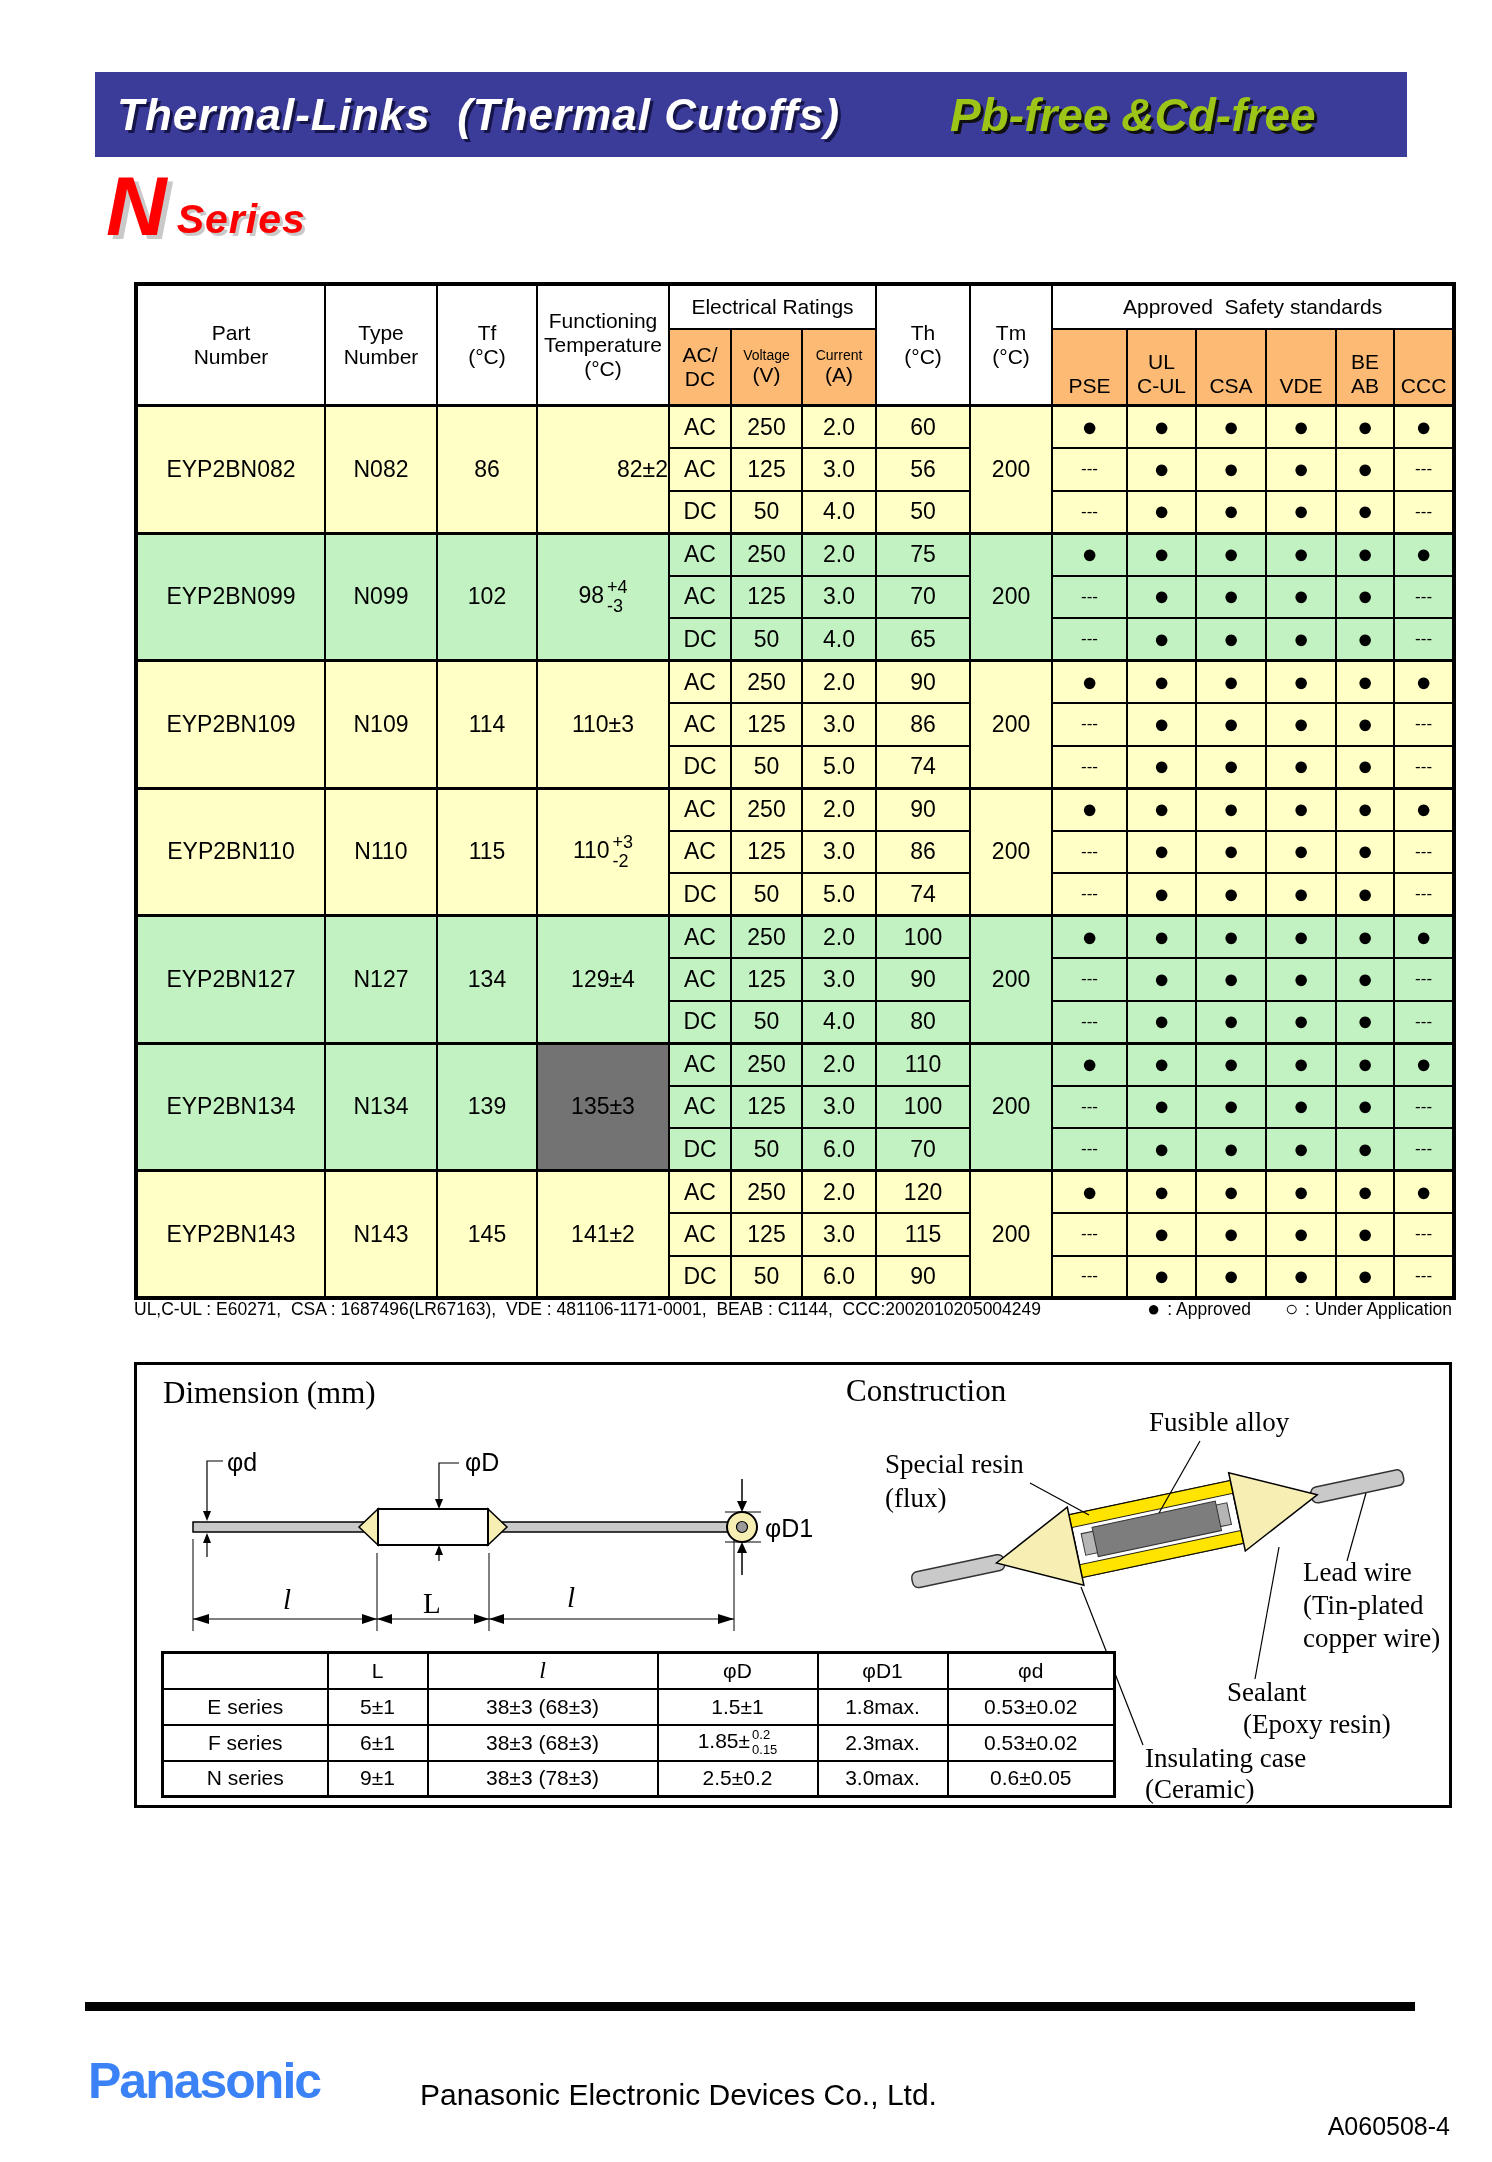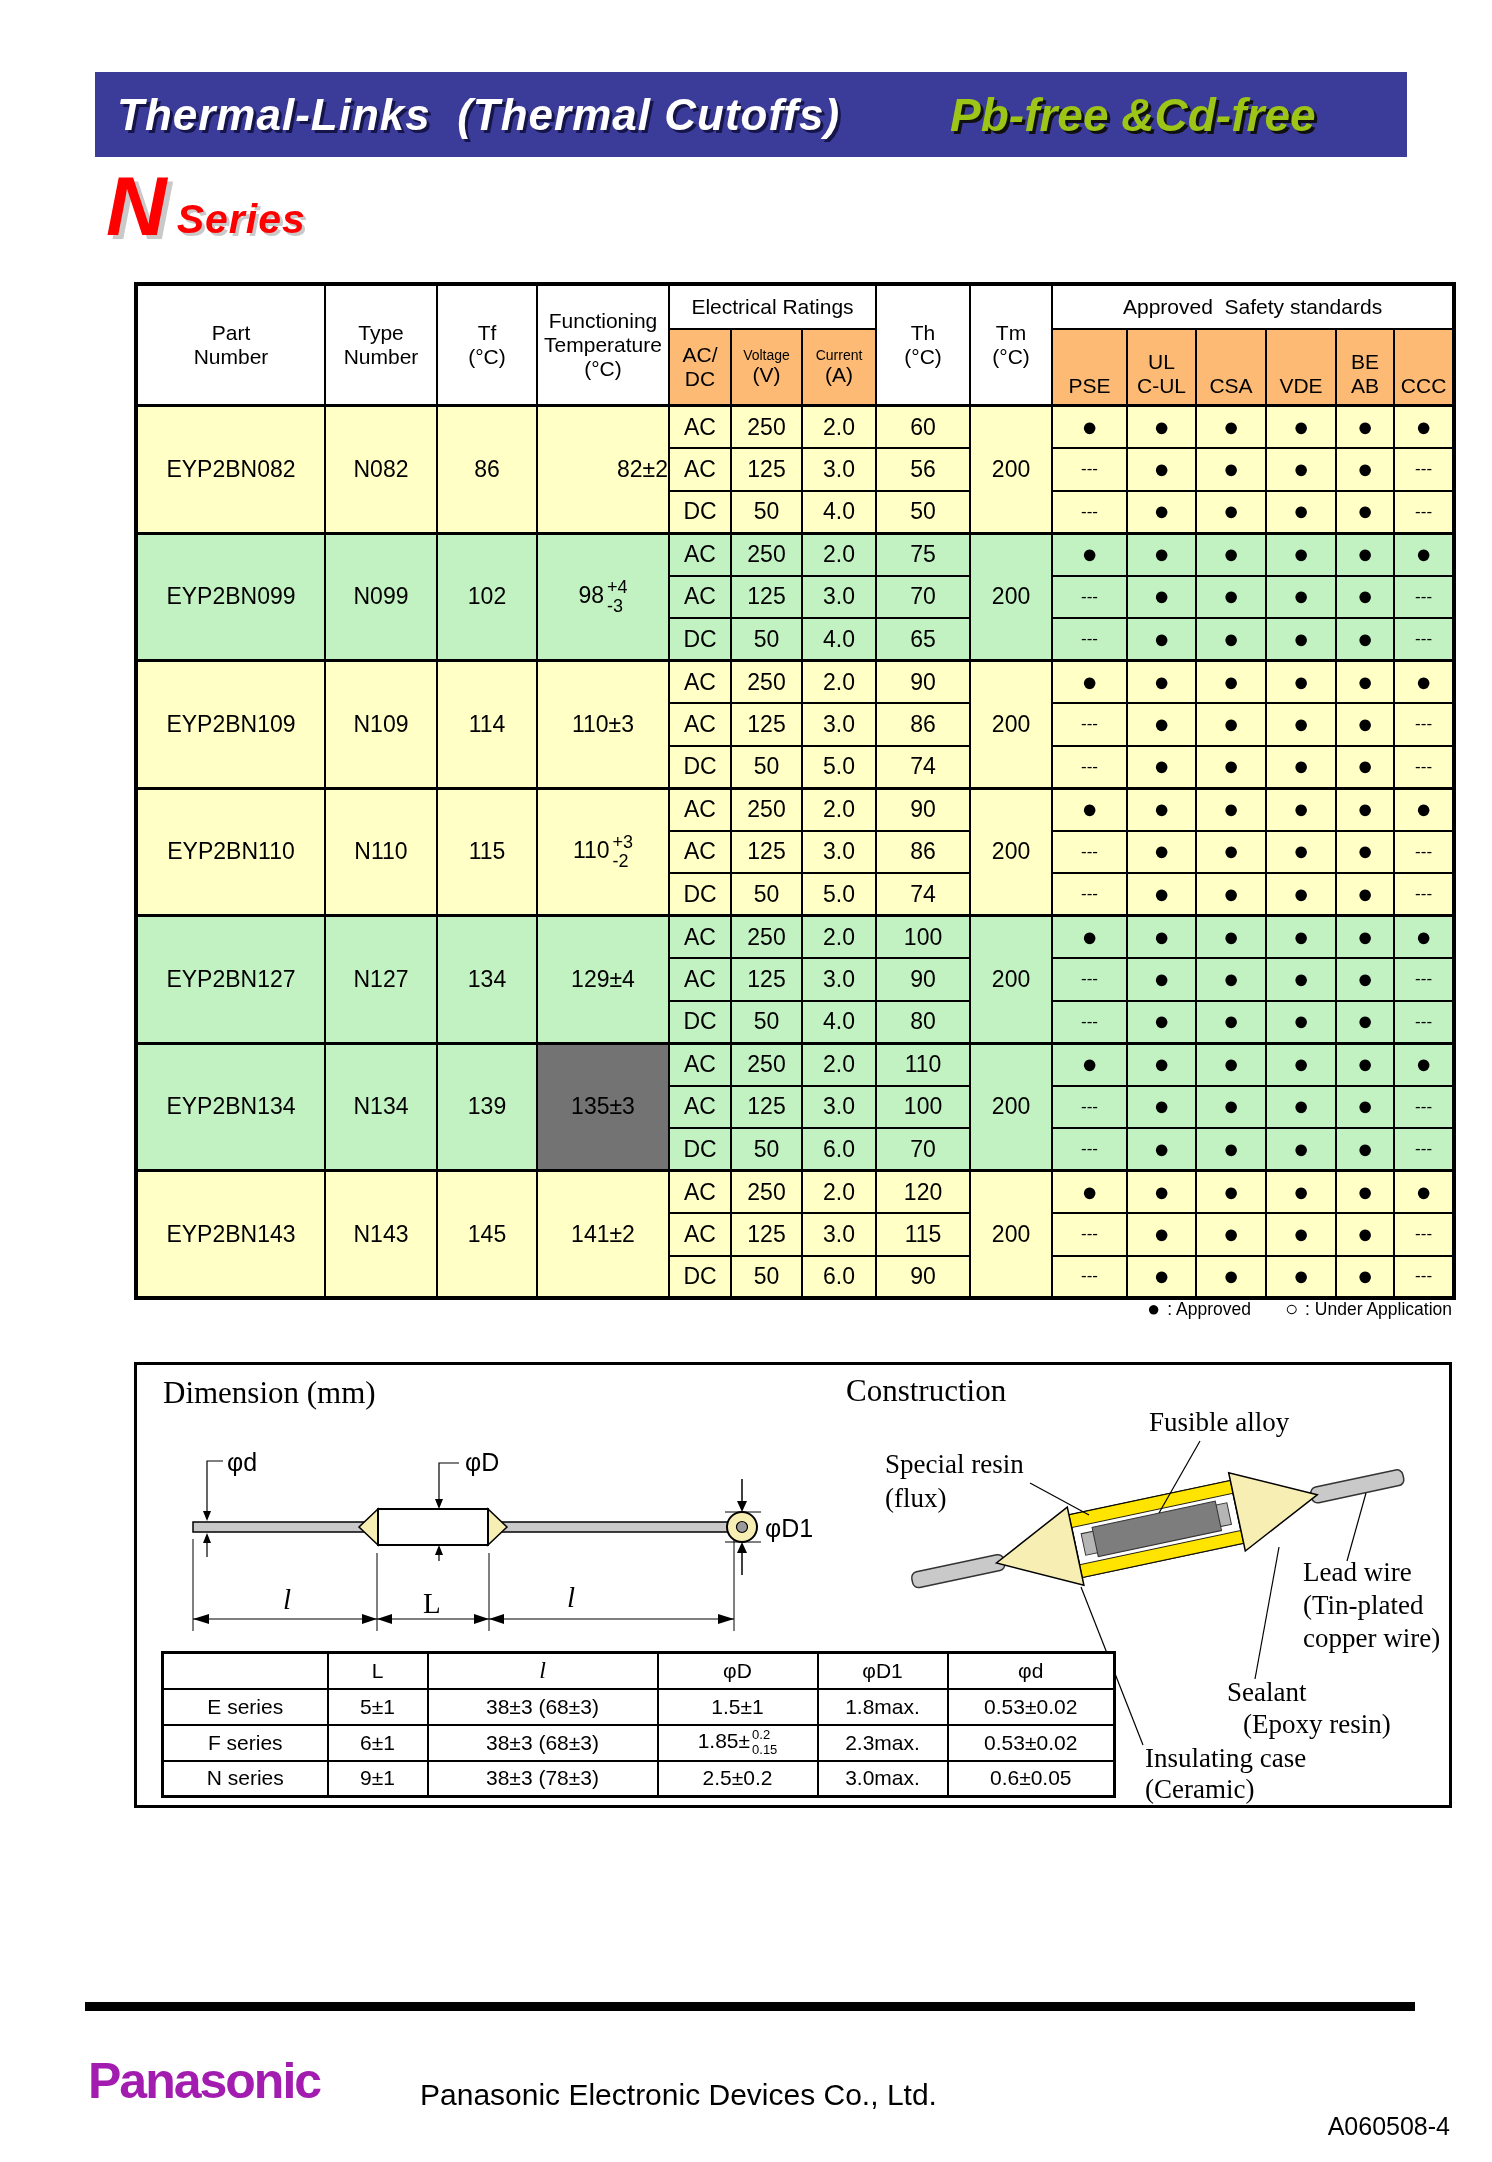--- a/index.html
+++ b/index.html
@@ -87,21 +87,21 @@
   table.dimtable th, table.dimtable td {
     border:2px solid #000; text-align:center; vertical-align:middle;
     font-weight:normal; font-size:21px; padding:0;
   }
   table.dimtable tr { height:36px; }
   table.dimtable th.serif-ital { font-family:"Liberation Serif", serif; font-style:italic; font-size:24px; }
   
   .footer-bar { position:absolute; left:85px; top:2002px; width:1330px; height:9px; background:#000; }
   .footer-logo {
     position:absolute; left:88px; top:2052px; font-size:50px; font-weight:bold;
-    letter-spacing:-2px; color:#a21caf;
+    letter-spacing:-2px; color:#3b82f6;
   }
   .footer-company { position:absolute; left:420px; top:2078px; font-size:30px; }
   .footer-doc { position:absolute; left:1150px; top:2112px; width:300px; text-align:right; font-size:25px; }
 </style>
 </head>
 <body>
 
 <div class="banner" style="background: rgb(59, 59, 153);">
   <span class="banner-title">Thermal-Links  (Thermal Cutoffs)</span>
   <span class="banner-badge" style="color: rgb(156, 197, 23);">Pb-free &amp;Cd-free</span>
@@ -478,20 +478,21 @@
         <td class="mark" style="background: rgb(255, 255, 198);">●</td>
         <td class="mark" style="background: rgb(255, 255, 198);">●</td>
         <td class="mark" style="background: rgb(255, 255, 198);">●</td>
         <td class="mark" style="background: rgb(255, 255, 198);">●</td>
         <td class="dash" style="background: rgb(255, 255, 198);">---</td>
       </tr>
     </tbody>
 </table>
 
 <div class="note">
+  <span class="std">UL,C-UL : E60271,  CSA : 1687496(LR67163),  VDE : 481106-1171-0001,  BEAB : C1144,  CCC:2002010205004249</span>
   <span class="legend">
     <span class="glyph">●</span><span> : Approved</span>
   </span>
   <span class="legend2">
     <span class="glyph">○</span><span> : Under Application</span>
   </span>
 </div>
 
 <div class="box">
   <div class="box-title" style="left:26px; top:10px;">Dimension (mm)</div>

